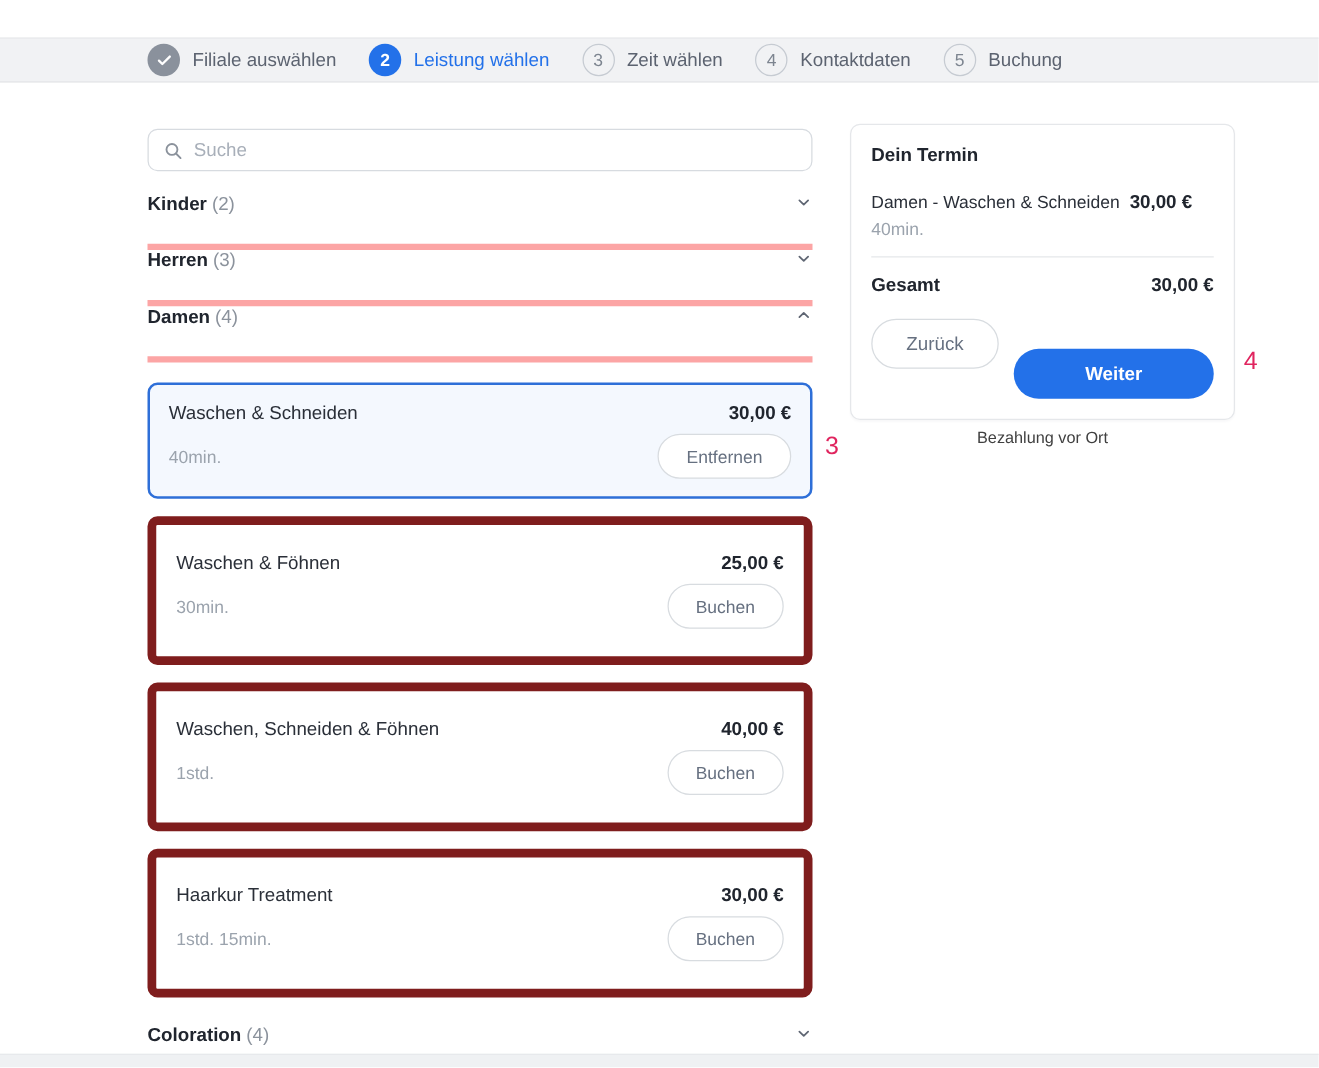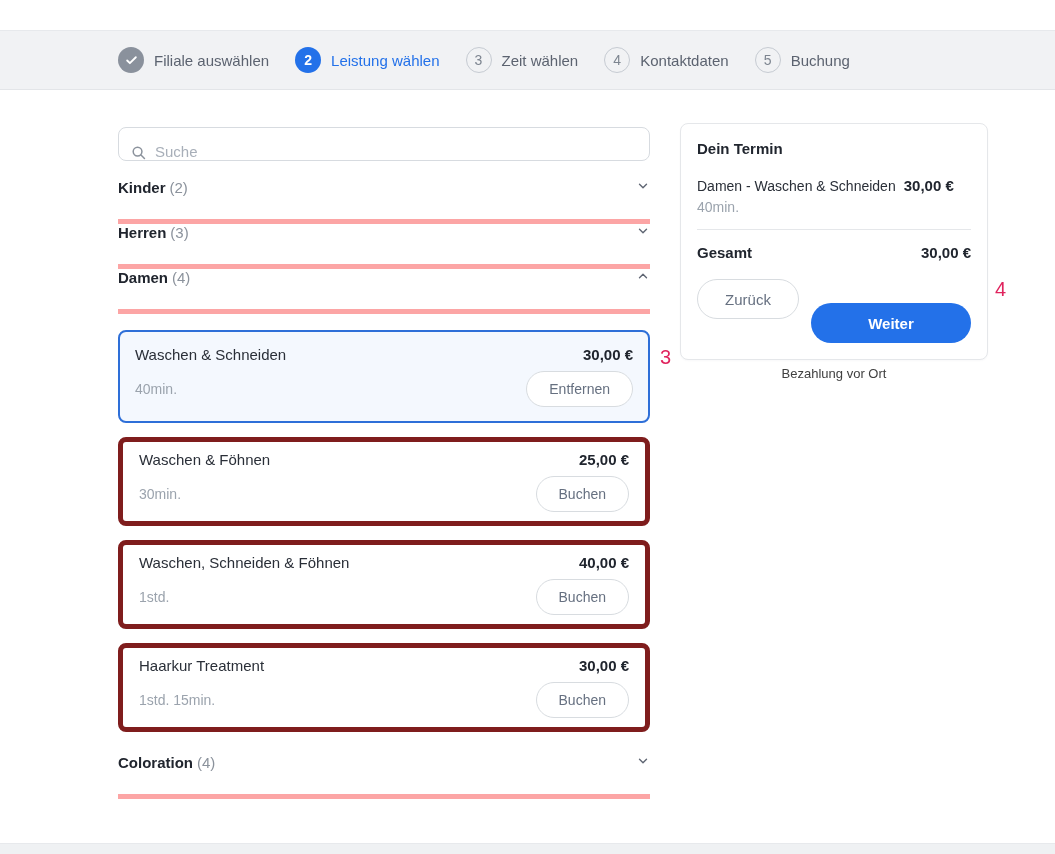--- a/index.html
+++ b/index.html
@@ -6,21 +6,21 @@
   html, body { width: 1055px; height: 854px; }
   body {
     font-family: "Liberation Sans", sans-serif;
     background: #ffffff;
     position: relative;
     overflow: hidden;
     color: #262b33;
   }
   .topbar-spacer { height: 30px; background: #ffffff; }
   .stepper {
-    height: 60px;
+    height: 36px;
     background: #f1f2f4;
     border-top: 1px solid #e7e9ec;
     border-bottom: 1px solid #e3e5e8;
     display: flex;
     align-items: center;
   }
   .stepper-inner {
     display: flex;
     align-items: center;
     gap: 26px;
@@ -44,21 +44,21 @@
     padding: 37px 0 0 118px;
   }
   .left-col { width: 532px; flex: 0 0 auto; }
   .right-col { width: 308px; flex: 0 0 auto; }
 
   .search-box {
     height: 34px;
     border: 1px solid #d7dbe0;
     border-radius: 8px;
     display: flex;
-    align-items: flex-end;
+    align-items: center;
     padding: 0 12px;
     gap: 9px;
     background: #ffffff;
     margin-bottom: 18px;
   }
   .search-box input {
     border: none; outline: none; flex: 1;
     font-size: 15px; color: #262b33;
     font-family: "Liberation Sans", sans-serif;
     background: transparent;
@@ -73,24 +73,24 @@
     border-bottom: 5px solid #fca5a5;
     cursor: pointer;
   }
   .cat-title { font-size: 15px; }
   .cat-name { font-weight: 700; color: #20252e; }
   .cat-count { color: #8b929c; font-weight: 400; margin-left: 4px; }
   .chev { width: 14px; height: 14px; color: #5f6673; }
 
   .cards { padding: 16px 0 8px 0; }
   .service-card {
-    border: 5px solid #7f1d1d;
+    border: 7px solid #7f1d1d;
     border-radius: 8px;
     background: #ffffff;
-    padding: 9px 16px;
+    padding: 22px 16px;
     margin-bottom: 14px;
   }
   .service-card.selected {
     border: 2px solid #2e6fd8;
     background: #f4f8fe;
     padding: 14px 15px;
   }
   .card-row1 { display: flex; justify-content: space-between; align-items: baseline; }
   .svc-title { font-size: 15px; color: #2a2f38; }
   .svc-price { font-size: 15px; font-weight: 700; color: #20252e; }

